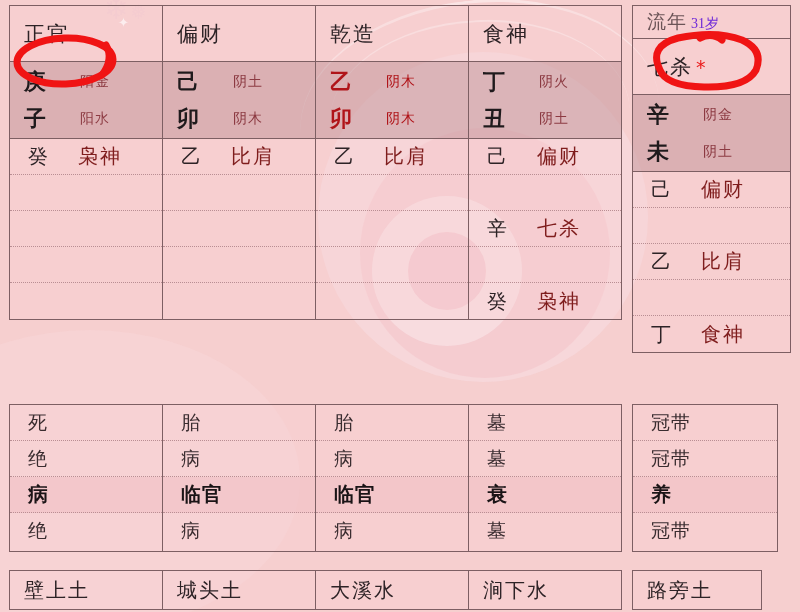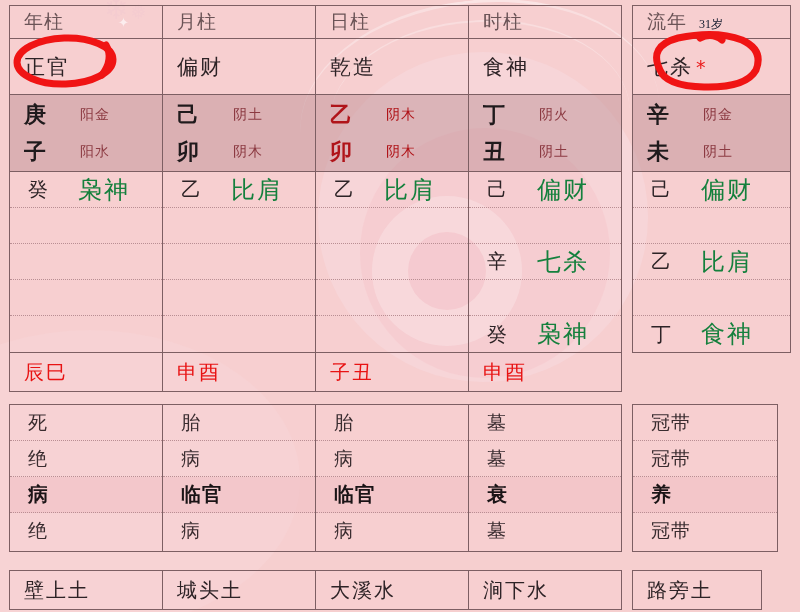--- a/index.html
+++ b/index.html
@@ -42,40 +42,40 @@
   .cellpad{padding-left:14px;}
 
   
   #pillars-table{left:9px;top:5px;width:612px;}
   #liunian-table{left:632px;top:5px;width:159px;}
 
   .col-w{width:153px;}
 
   td.hdr{height:32px;}
   .hdr-text{font-size:19px;color:#6b5457;letter-spacing:1px;}
-  .hdr-age{font-size:12px;color:#0f172a;margin-left:8px;letter-spacing:0;}
+  .hdr-age{font-size:14px;color:#6d28d9;margin-left:0;letter-spacing:0;}
 
   td.tenrow{height:55px;}
   .ten-text{font-size:21px;color:#2d2326;letter-spacing:2px;}
   .star{color:#ea1c1c;font-size:19px;margin-left:3px;font-family:"DejaVu Sans",sans-serif;}
 
   td.gzrow{height:76px;background:rgba(196,152,157,.55);padding:0;}
   .gz-line{display:flex;align-items:center;height:37px;padding-left:14px;}
   .gz-char{font-size:22px;width:56px;font-weight:bold;color:#1f1a1c;}
   .gz-elem{font-size:14px;color:#8c3a42;letter-spacing:1px;}
   .daymaster .gz-char{color:#b01419;}
   .daymaster .gz-elem{color:#b01419;}
 
   td.hidden-stems{height:180px;padding:0;}
   .hs-wrap{display:flex;flex-direction:column;height:180px;}
   .hs-row{height:36px;display:flex;align-items:center;padding-left:18px;
      border-bottom:1px dotted #b98e93;box-sizing:border-box;}
   .hs-row:last-child{border-bottom:none;}
   .hs-char{font-size:20px;width:50px;color:#2d2326;}
-  .hs-god{font-size:24px;color:#15803d;letter-spacing:2px;}
+  .hs-god{font-size:20px;color:#7f1d1d;letter-spacing:2px;}
 
   td.kongwang{height:38px;}
   .kw-text{font-size:20px;color:#e81313;letter-spacing:2px;}
 
   
   #stages-table{left:9px;top:404px;width:612px;}
   #stages-liunian{left:632px;top:404px;width:146px;}
   td.stages{height:146px;padding:0;}
   .st-wrap{display:flex;flex-direction:column;height:146px;}
   .st-row{height:36px;display:flex;align-items:center;padding-left:18px;
@@ -113,34 +113,20 @@
 </div>
 
 <table class="tbl" id="pillars-table">
   <colgroup>
       <col class="col-w">
       <col class="col-w">
       <col class="col-w">
       <col class="col-w">
     </colgroup>
   <tbody>
-    <tr>
-      <td class="hdr">
-        <div class="cellpad"><span class="hdr-text">年柱</span></div>
-      </td>
-      <td class="hdr">
-        <div class="cellpad"><span class="hdr-text">月柱</span></div>
-      </td>
-      <td class="hdr">
-        <div class="cellpad"><span class="hdr-text">日柱</span></div>
-      </td>
-      <td class="hdr">
-        <div class="cellpad"><span class="hdr-text">时柱</span></div>
-      </td>
-    </tr>
 
     <tr>
       <td class="tenrow">
         <div class="cellpad"><span class="ten-text">正官</span></div>
       </td>
       <td class="tenrow">
         <div class="cellpad"><span class="ten-text">偏财</span></div>
       </td>
       <td class="tenrow">
         <div class="cellpad"><span class="ten-text">乾造</span></div>
@@ -243,34 +229,20 @@
           </div>
           <div class="hs-row"></div>
           <div class="hs-row">
             <span class="hs-char">癸</span>
             <span class="hs-god">枭神</span>
           </div>
         </div>
       </td>
     </tr>
 
-    <tr>
-      <td class="kongwang">
-        <div class="cellpad"><span class="kw-text">辰巳</span></div>
-      </td>
-      <td class="kongwang">
-        <div class="cellpad"><span class="kw-text">申酉</span></div>
-      </td>
-      <td class="kongwang">
-        <div class="cellpad"><span class="kw-text">子丑</span></div>
-      </td>
-      <td class="kongwang">
-        <div class="cellpad"><span class="kw-text">申酉</span></div>
-      </td>
-    </tr>
   </tbody>
 </table>
 
 <table class="tbl" id="liunian-table">
   <tbody>
     <tr>
       <td class="hdr">
         <div class="cellpad">
           <span class="hdr-text">流年</span>
           <span class="hdr-age">31岁</span>

